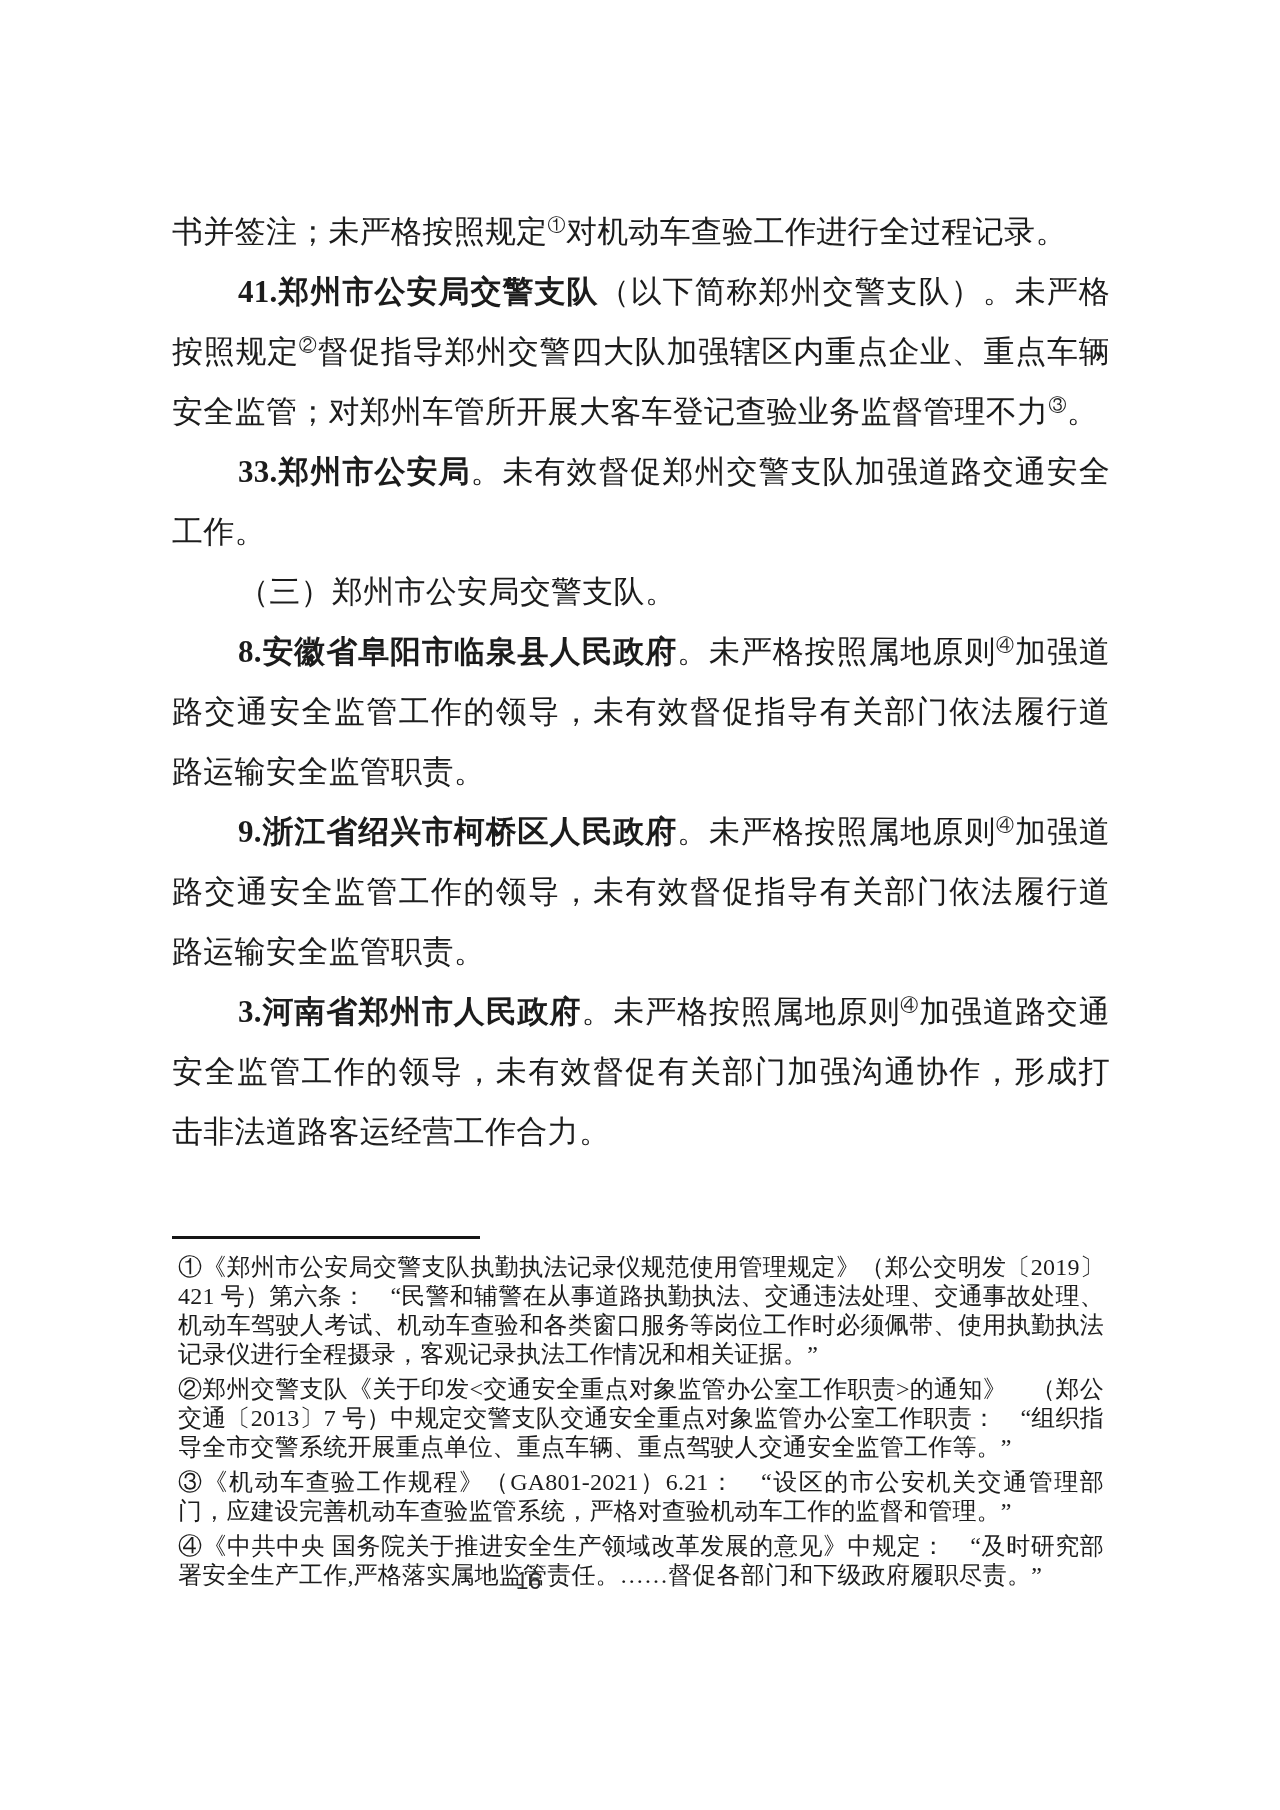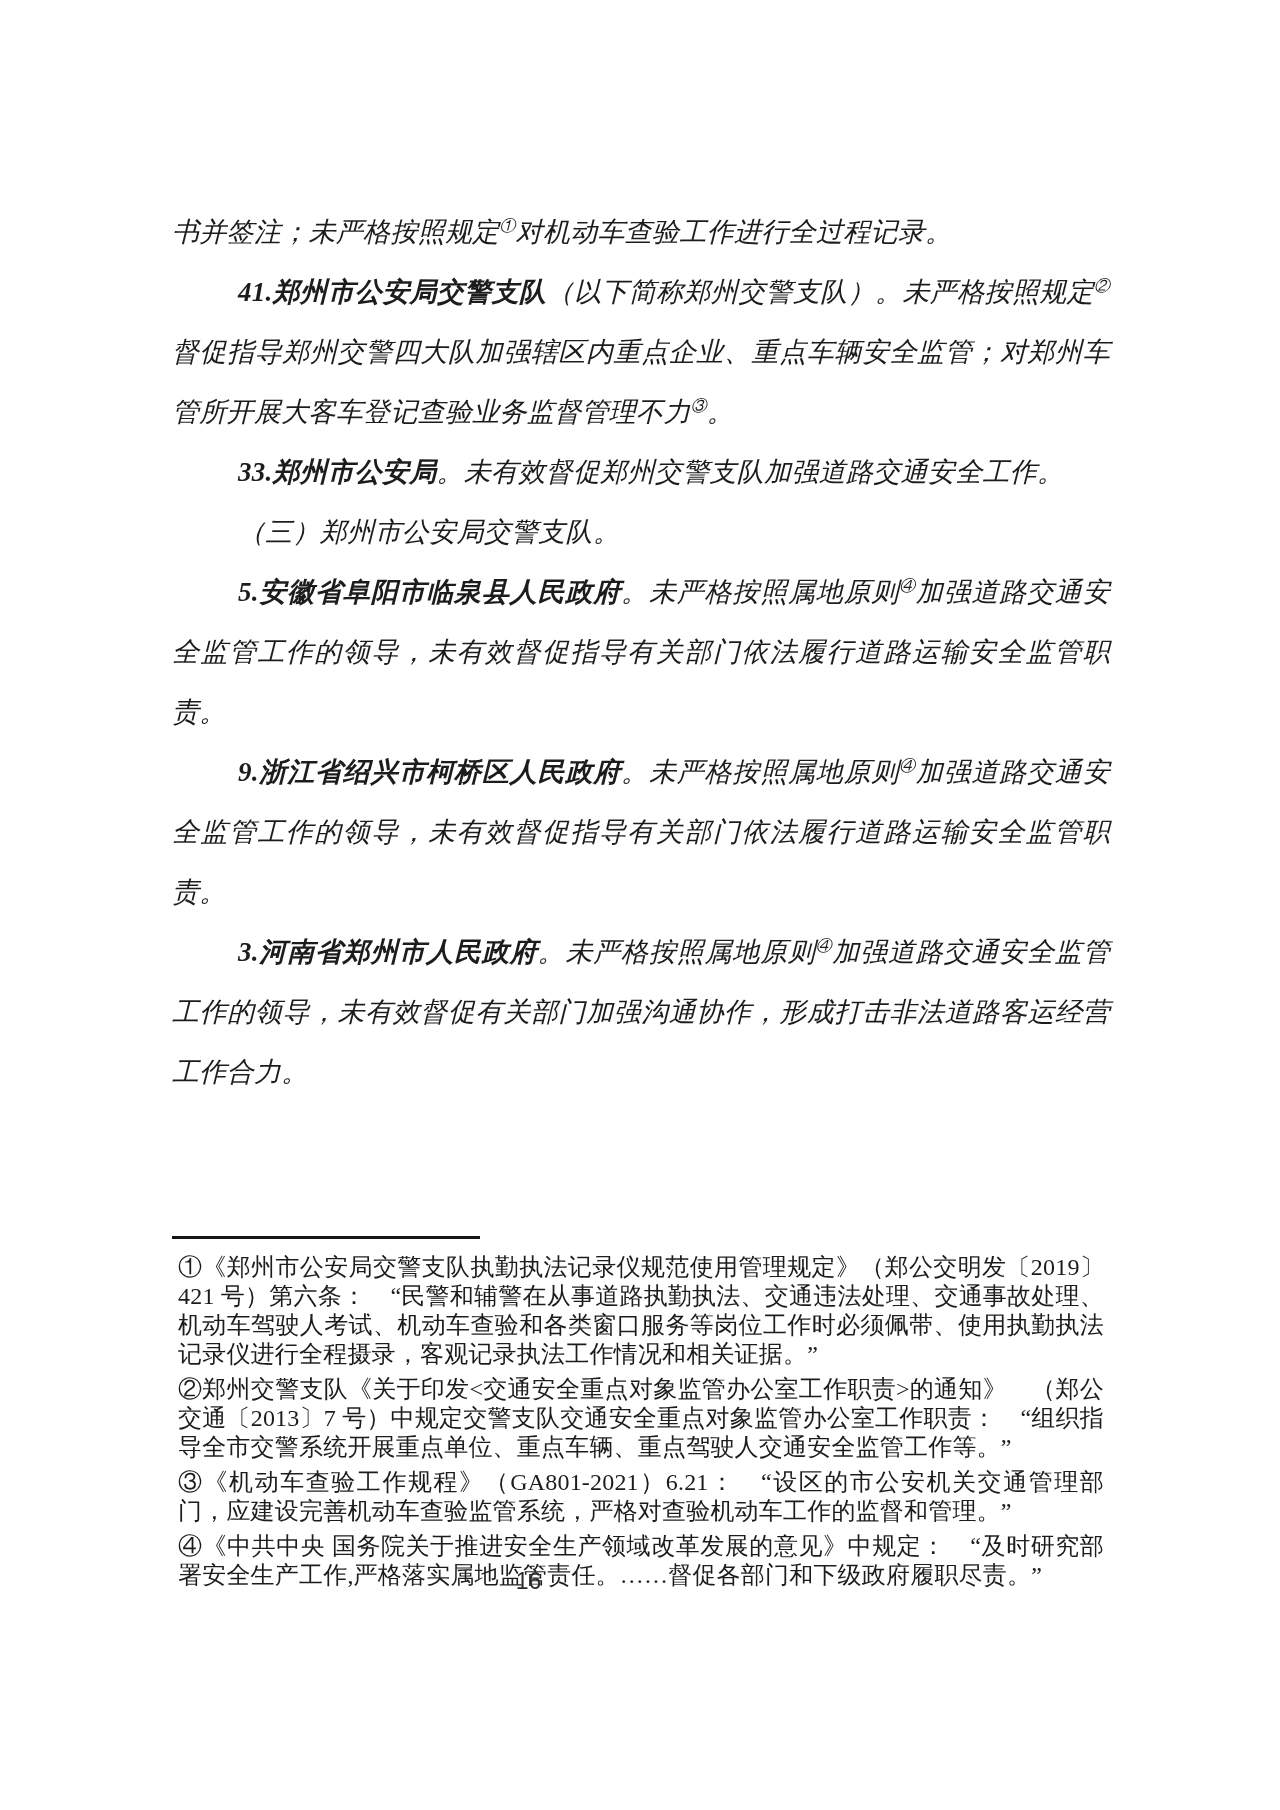--- a/index.html
+++ b/index.html
@@ -15,25 +15,24 @@
     overflow: hidden;
     font-family: "Liberation Serif", "DejaVu Serif", serif;
     color: #1c1c1c;
   }
   
   .body-text {
     position: absolute;
     left: 172px;
     top: 202px;
     width: 938px;
-    font-size: 27px;
+    font-size: 31px;
     line-height: 60px;
     text-align: justify;
     letter-spacing: 0.3px;
-    font-style: italic;
   }
   .para {
     margin: 0;
     text-indent: 66px;
   }
   .para.no-indent {
     text-indent: 0;
   }
   .lead {
     font-weight: 700;
@@ -82,21 +81,21 @@
   <main class="body-text">
 
     <p class="para no-indent"><span>书并签注；未严格按照规定</span><sup class="fnref">①</sup><span>对机动车查验工作进行全过程记录。</span></p>
 
     <p class="para"><span class="lead">41.郑州市公安局交警支队</span><span>（以下简称郑州交警支队）。未严格按照规定</span><sup class="fnref">②</sup><span>督促指导郑州交警四大队加强辖区内重点企业、重点车辆安全监管；对郑州车管所开展大客车登记查验业务监督管理不力</span><sup class="fnref">③</sup><span>。</span></p>
 
     <p class="para"><span class="lead">33.郑州市公安局</span><span>。未有效督促郑州交警支队加强道路交通安全工作。</span></p>
 
     <p class="para"><span>（三）郑州市公安局交警支队。</span></p>
 
-    <p class="para"><span class="lead">5.安徽省阜阳市临泉县人民政府</span><span>。未严格按照属地原则</span><sup class="fnref">④</sup><span>加强道路交通安全监管工作的领导，未有效督促指导有关部门依法履行道路运输安全监管职责。</span></p>
+    <p class="para"><span class="lead">8.安徽省阜阳市临泉县人民政府</span><span>。未严格按照属地原则</span><sup class="fnref">④</sup><span>加强道路交通安全监管工作的领导，未有效督促指导有关部门依法履行道路运输安全监管职责。</span></p>
 
     <p class="para"><span class="lead">9.浙江省绍兴市柯桥区人民政府</span><span>。未严格按照属地原则</span><sup class="fnref">④</sup><span>加强道路交通安全监管工作的领导，未有效督促指导有关部门依法履行道路运输安全监管职责。</span></p>
 
     <p class="para"><span class="lead">3.河南省郑州市人民政府</span><span>。未严格按照属地原则</span><sup class="fnref">④</sup><span>加强道路交通安全监管工作的领导，未有效督促有关部门加强沟通协作，形成打击非法道路客运经营工作合力。</span></p>
 
   </main>
 
   <footer class="footnotes">
     <div class="fn-sep"></div>
     <p class="footnote">①《郑州市公安局交警支队执勤执法记录仪规范使用管理规定》（郑公交明发〔2019〕421 号）第六条：　“民警和辅警在从事道路执勤执法、交通违法处理、交通事故处理、机动车驾驶人考试、机动车查验和各类窗口服务等岗位工作时必须佩带、使用执勤执法记录仪进行全程摄录，客观记录执法工作情况和相关证据。”</p>

